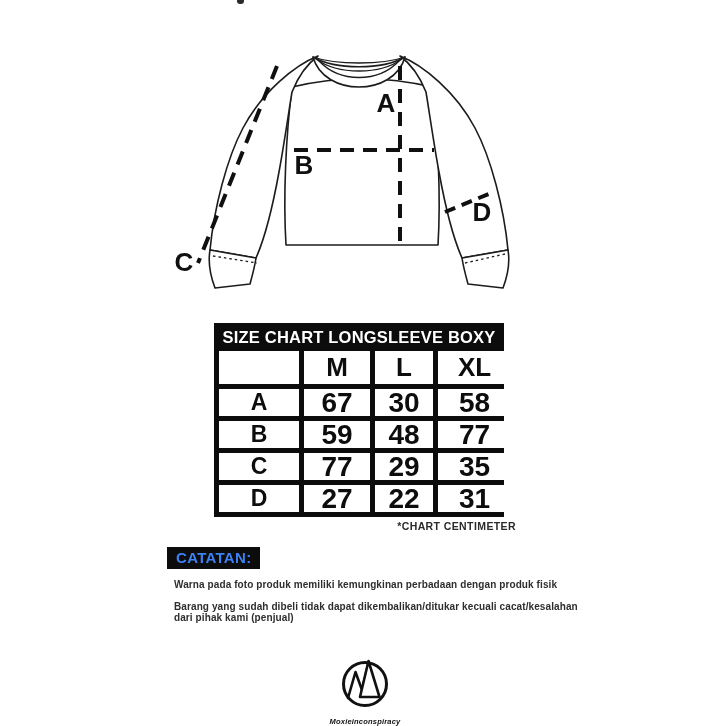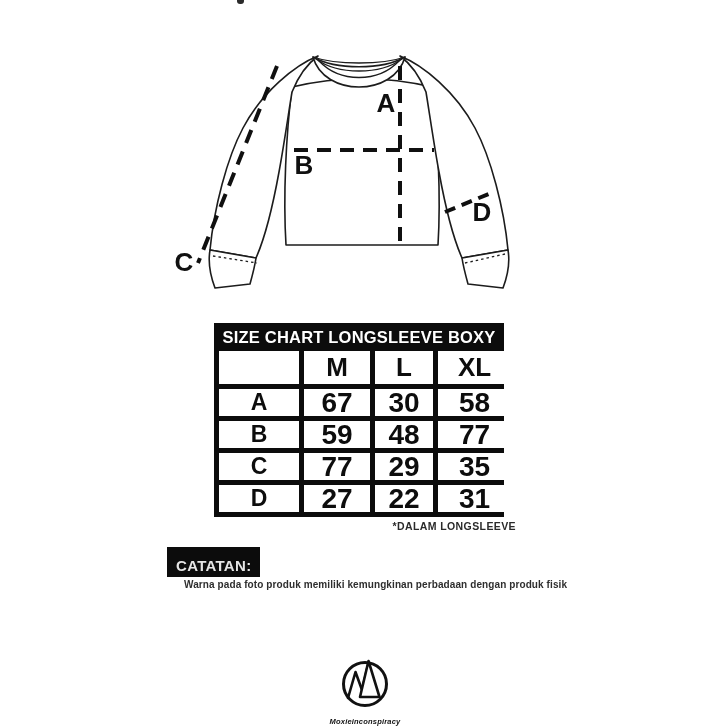--- a/index.html
+++ b/index.html
@@ -18,22 +18,22 @@
   .size-table{position:absolute;left:214px;top:323px;width:290px;background:#0c0c0c;padding:0 5px 5px 5px;box-sizing:border-box;}
   .size-table-title{height:28px;display:flex;align-items:center;justify-content:center;color:#fff;font-weight:bold;font-size:16.5px;letter-spacing:.2px;white-space:nowrap;}
   .size-grid{display:grid;grid-template-columns:80px 66px 58px 73px;grid-template-rows:33px 27px 27px 27px 27px;gap:5px;}
   .cell{background:#fff;display:flex;align-items:center;justify-content:center;font-weight:bold;color:#0d0d0d;}
   .cell.head{font-size:26px;}
   .cell.rowlabel{font-size:23px;}
   .cell.val{font-size:28px;}
   .table-footnote{position:absolute;left:214px;top:520px;width:302px;text-align:right;font-size:10.5px;font-weight:bold;color:#2a2a2a;letter-spacing:.4px;}
 
   
-  .notes-heading{position:absolute;left:167px;top:547px;background:#0c0c0c;color:#e5e5e5;font-weight:bold;font-size:15px;letter-spacing:.3px;padding:10px 9px 3px 9px;}
-  .notes-list{position:absolute;left:174px;top:579px;width:520px;margin-left:10px;}
+  .notes-heading{position:absolute;left:167px;top:547px;background:#0c0c0c;color:#3b82f6;font-weight:bold;font-size:15px;letter-spacing:.3px;padding:2px 9px 3px 9px;}
+  .notes-list{position:absolute;left:174px;top:579px;width:520px;}
   .note-item{font-size:10px;font-weight:bold;color:#2e2e2e;line-height:11px;margin-bottom:11px;white-space:pre-line;letter-spacing:.1px;}
 
   
   .brand{position:absolute;left:328px;top:656px;width:74px;text-align:center;}
   .brand-name{font-size:7.5px;font-weight:bold;font-style:italic;letter-spacing:.2px;color:#111;margin-top:5px;}
 </style>
 </head>
 <body>
 
 <div class="canvas">
@@ -99,25 +99,27 @@
       <div class="cell val">77</div>
       <div class="cell val">29</div>
       <div class="cell val">35</div>
 
       <div class="cell rowlabel">D</div>
       <div class="cell val">27</div>
       <div class="cell val">22</div>
       <div class="cell val">31</div>
     </div>
   </div>
-  <div class="table-footnote">*DALAM LONGSLEEVE</div>
+  <div class="table-footnote">*CHART CENTIMETER</div>
 
   <div class="notes-heading">CATATAN:</div>
   <div class="notes-list">
     <div class="note-item">Warna pada foto produk memiliki kemungkinan perbadaan dengan produk fisik</div>
+    <div class="note-item">Barang yang sudah dibeli tidak dapat dikembalikan/ditukar kecuali cacat/kesalahan
+dari pihak kami (penjual)</div>
   </div>
 
   <div class="brand">
     <svg width="60" height="52" viewBox="0 0 60 52" xmlns="http://www.w3.org/2000/svg">
       <circle cx="30" cy="28" r="21.5" fill="none" stroke="#111" stroke-width="3"></circle>
       <polyline points="13,42 20.5,16 27,34 33.5,7" fill="none" stroke="#111" stroke-width="2.6" stroke-linejoin="round" stroke-linecap="round"></polyline>
       <path d="M33.5,5 L44.5,41 L25,41 Z" fill="#ffffff" stroke="#111" stroke-width="2.6" stroke-linejoin="round"></path>
     </svg>
     <div class="brand-name">Moxieinconspiracy</div>
   </div>

